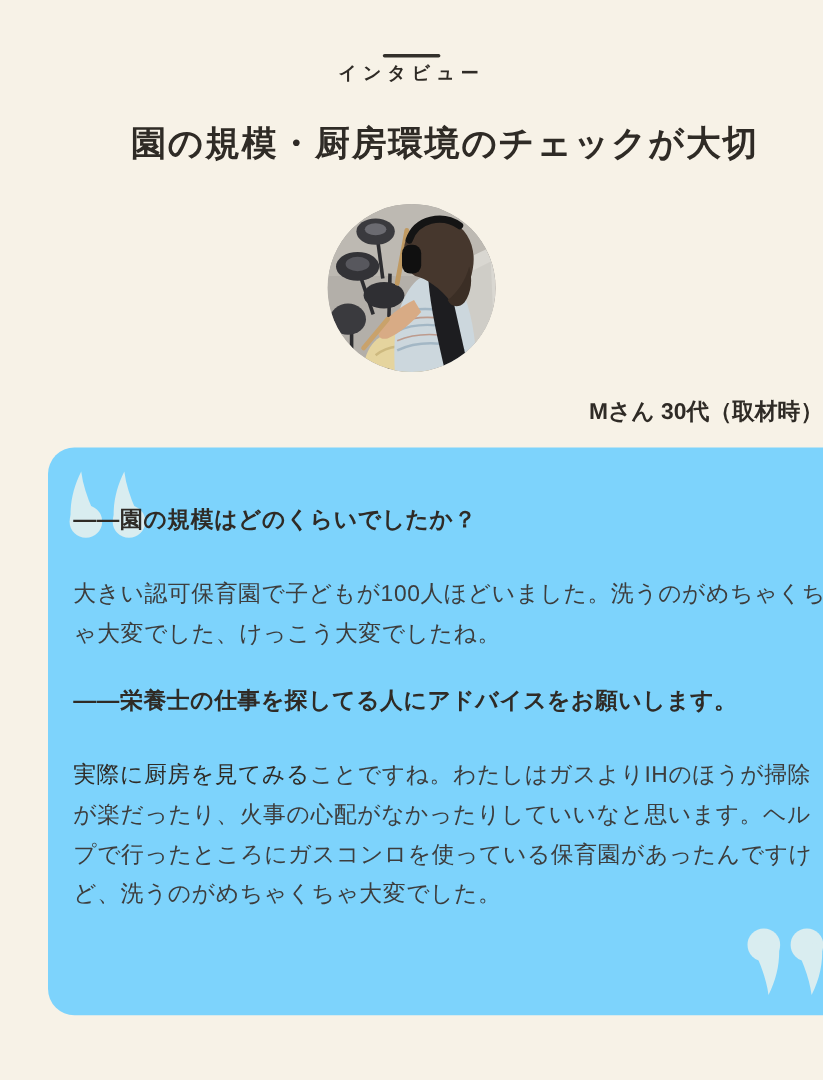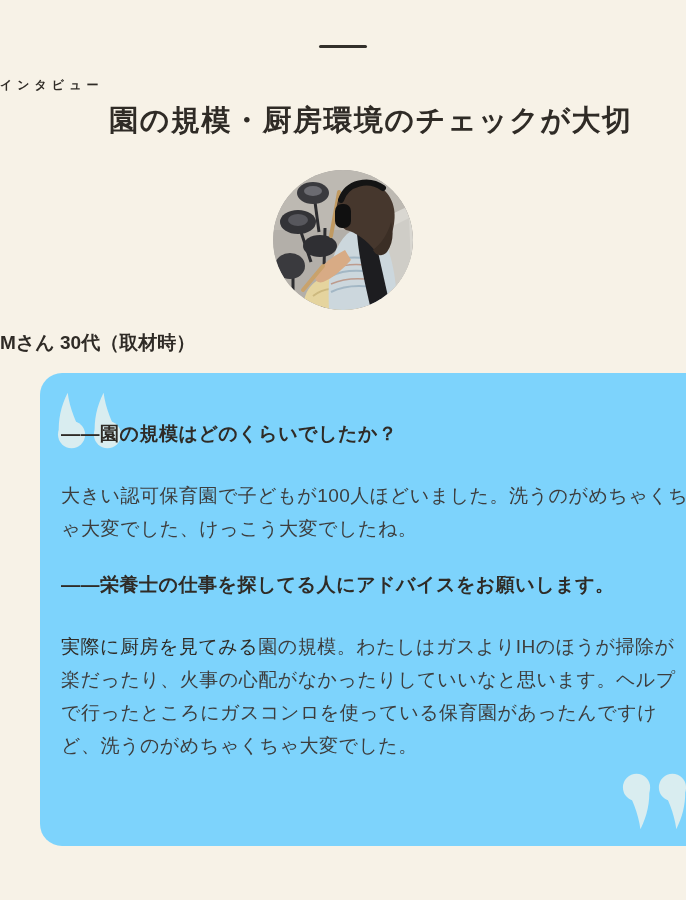--- a/index.html
+++ b/index.html
@@ -9,40 +9,40 @@
     font-family:"Liberation Sans","DejaVu Sans",sans-serif;
     -webkit-font-smoothing:antialiased;
   }
   .page{position:relative;width:686px;height:900px;overflow:hidden;}
 
   .deco-line{
     position:absolute;top:45px;left:50%;transform:translateX(-50%);
     width:48px;height:3px;background:#33302b;border-radius:2px;
   }
   .section-label{
-    position:absolute;top:77px;left:0;width:100%;
-    font-size:12px;font-weight:bold;
+    position:absolute;top:52px;left:0;width:100%;
+    text-align:center;font-size:15px;font-weight:bold;
     letter-spacing:5px;color:#2f2b26;
   }
   .page-title{
     position:absolute;top:100px;left:0;width:100%;margin:0;
     text-align:center;font-size:29px;font-weight:bold;
     letter-spacing:1.5px;color:#2f2b26;line-height:40px;padding-left:28px;
   }
 
   .avatar{
     position:absolute;top:170px;left:273px;
     width:140px;height:140px;border-radius:50%;overflow:hidden;
     background:#b6b2ac;
   }
   .avatar svg{display:block;}
 
   .profile-caption{
     position:absolute;top:330px;left:0;width:100%;
-    text-align:left;font-size:19px;font-weight:bold;color:#2f2b26;
+    text-align:right;font-size:19px;font-weight:bold;color:#2f2b26;
   }
 
   .card{
     position:absolute;top:373px;left:40px;width:670px;height:473px;
     background:#7dd3fc;border-radius:22px;
     box-sizing:border-box;padding:44px 21px 28px 21px;
   }
   .quote{
     position:absolute;width:66px;height:58px;z-index:0;pointer-events:none;
   }
@@ -148,21 +148,21 @@
       </svg>
     </span>
 
     <p class="q">――園の規模はどのくらいでしたか？</p>
 
     <p class="a">大きい認可保育園で子どもが100人ほどいました。洗うのがめちゃくちゃ大変でした、けっこう大変でしたね。</p>
 
 
     <p class="q">――栄養士の仕事を探してる人にアドバイスをお願いします。</p>
 
-    <p class="a"><strong>実際に厨房を見てみる</strong><span>園の規模。わたしはガスよりIHのほうが掃除が楽だったり、火事の心配がなかったりしていいなと思います。ヘルプで行ったところにガスコンロを使っている保育園があったんですけど、洗うのがめちゃくちゃ大変でした。</span></p>
+    <p class="a"><strong>実際に厨房を見てみる</strong><span>ことですね。わたしはガスよりIHのほうが掃除が楽だったり、火事の心配がなかったりしていいなと思います。ヘルプで行ったところにガスコンロを使っている保育園があったんですけど、洗うのがめちゃくちゃ大変でした。</span></p>
 
     <span class="quote quote-close">
       <svg viewBox="0 0 68 58" fill="#d9edf0">
         <g>
           <circle cx="15" cy="43" r="14"></circle>
           <path d="M11 0 C4 14 1 28 2 43 L28 48 C20 32 13 16 11 0 Z"></path>
         </g>
         <g transform="translate(37,0)">
           <circle cx="15" cy="43" r="14"></circle>
           <path d="M11 0 C4 14 1 28 2 43 L28 48 C20 32 13 16 11 0 Z"></path>

